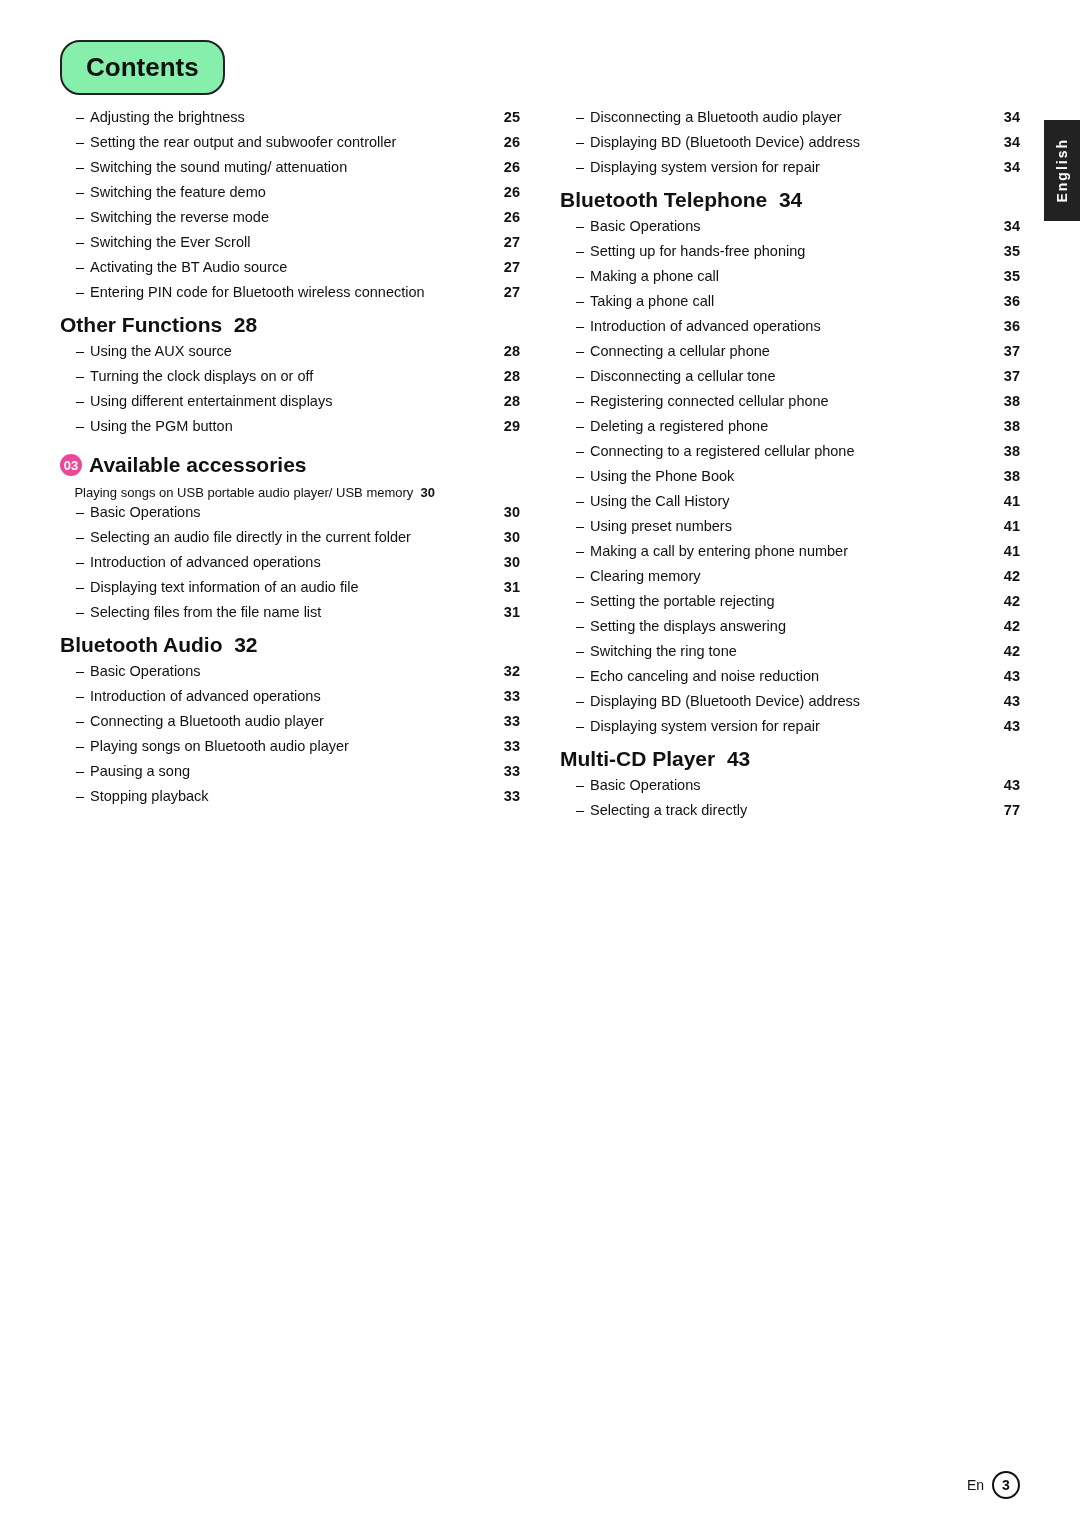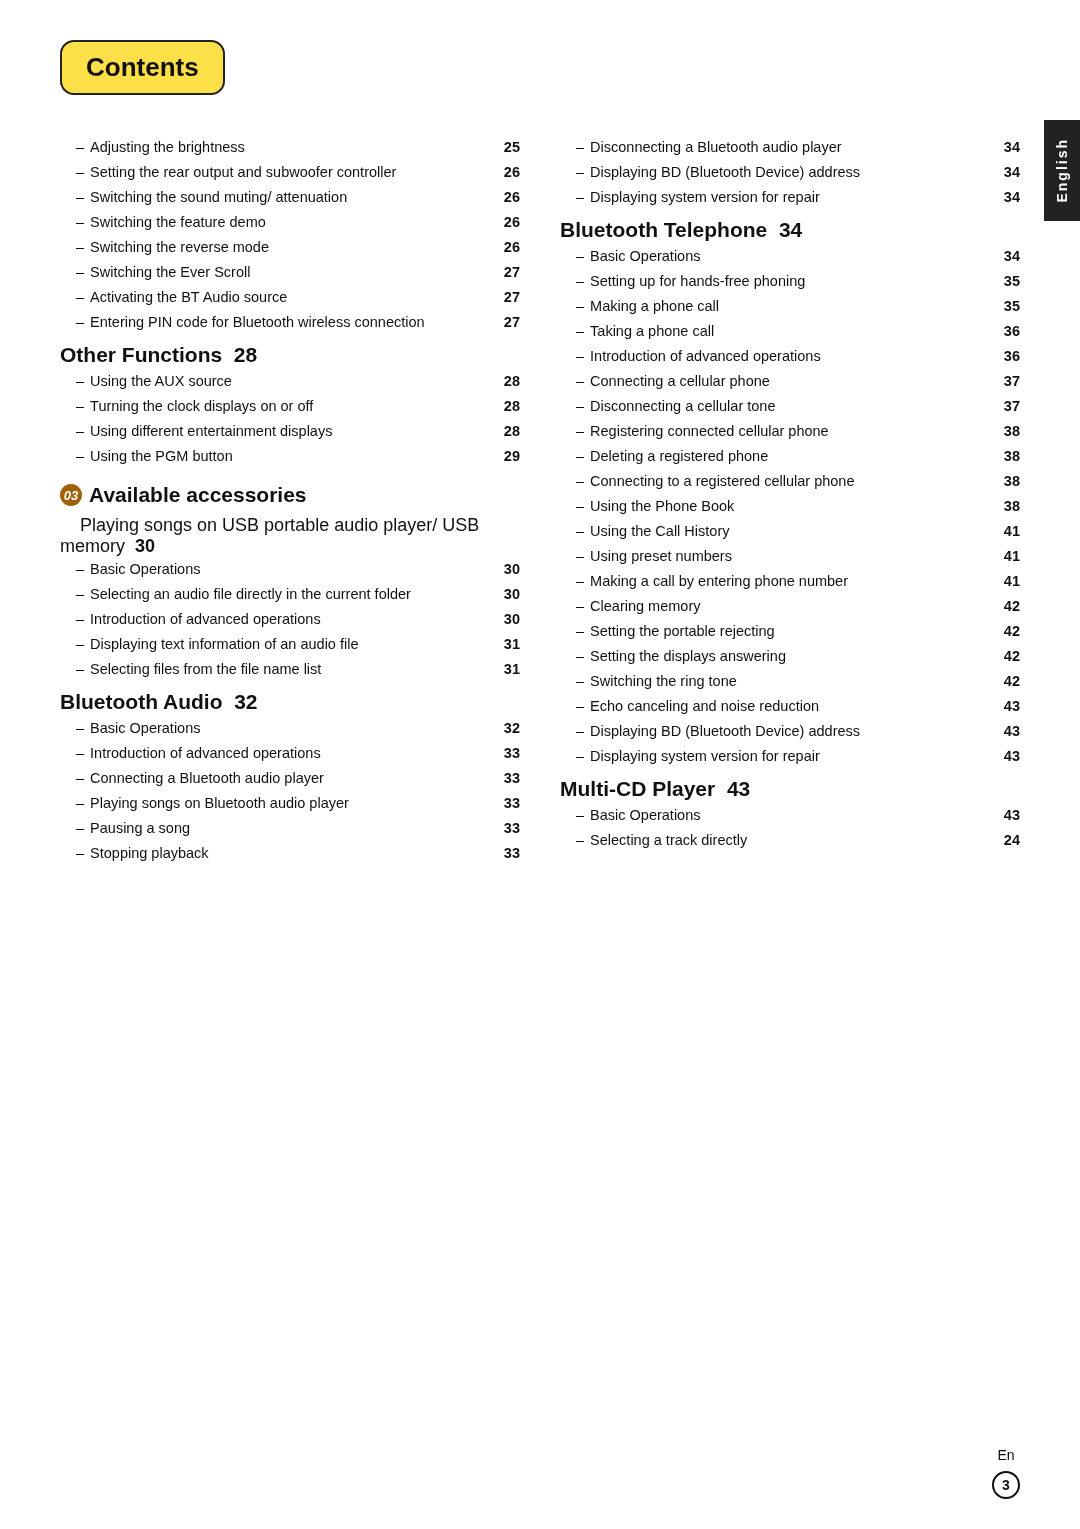--- a/index.html
+++ b/index.html
@@ -36,25 +36,24 @@
     .side-tab span {
       color: #fff;
       font-size: 14px;
       font-weight: bold;
       letter-spacing: 2px;
       transform: rotate(180deg);
     }
     
     .contents-header {
       border: 2px solid #222;
-      border-radius: 14px;
+      border-radius: 20px;
       padding: 10px 24px;
       display: inline-block;
-      margin-bottom: 30px;
-      background: #fde047;
+      background: #86efac;
     }
     .contents-header h1 {
       font-size: 26px;
       font-weight: bold;
       color: #111;
     }
     
     .columns {
       display: flex;
       gap: 40px;
@@ -100,45 +99,43 @@
     .section-numbered {
       display: flex;
       align-items: center;
       gap: 7px;
       margin-top: 10px;
       margin-bottom: 4px;
     }
     .circle-num {
       width: 22px;
       height: 22px;
-      background: #a16207;
+      background: #ec4899;
       color: #fff;
       border-radius: 50%;
       display: flex;
       align-items: center;
       justify-content: center;
       font-size: 13px;
       font-weight: bold;
       flex-shrink: 0;
-      font-style: italic;
     }
     .section-numbered .section-title {
       margin-top: 0;
       margin-bottom: 0;
     }
     
     .footer {
       position: absolute;
       bottom: 30px;
       right: 60px;
       display: flex;
       align-items: center;
       gap: 8px;
       font-size: 14px;
-      flex-direction: column;
     }
     .footer .en-label {
       color: #111;
     }
     .footer .page-circle {
       width: 28px;
       height: 28px;
       border: 2px solid #111;
       border-radius: 50%;
       display: flex;
@@ -229,21 +226,21 @@
         <span class="dash">–</span>
         <span class="text">Using the PGM button</span>
         <span class="page-num">29</span>
       </div>
 
       <div class="section-numbered" style="margin-top:14px;">
         <div class="circle-num">03</div>
         <span class="section-title">Available accessories</span>
       </div>
 
-      <div style="margin-left:0; margin-top:4px; font-size:18px;">
+      <div style="margin-left:0; margin-top:4px; font-size:13px;">
         &nbsp;&nbsp;&nbsp;&nbsp;Playing songs on USB portable audio player/ USB memory &nbsp;<strong>30</strong>
       </div>
       <div class="sub-item">
         <span class="dash">–</span>
         <span class="text">Basic Operations</span>
         <span class="page-num">30</span>
       </div>
       <div class="sub-item">
         <span class="dash">–</span>
         <span class="text">Selecting an audio file directly in the current folder</span>
@@ -424,21 +421,21 @@
 
       <div class="section-title" style="margin-top:8px;">Multi-CD Player &nbsp;<strong>43</strong></div>
       <div class="sub-item">
         <span class="dash">–</span>
         <span class="text">Basic Operations</span>
         <span class="page-num">43</span>
       </div>
       <div class="sub-item">
         <span class="dash">–</span>
         <span class="text">Selecting a track directly</span>
-        <span class="page-num">24</span>
+        <span class="page-num">77</span>
       </div>
     </div>
 
   </div>
 
   
   <div class="footer">
     <span class="en-label">En</span>
     <div class="page-circle">3</div>
   </div>

